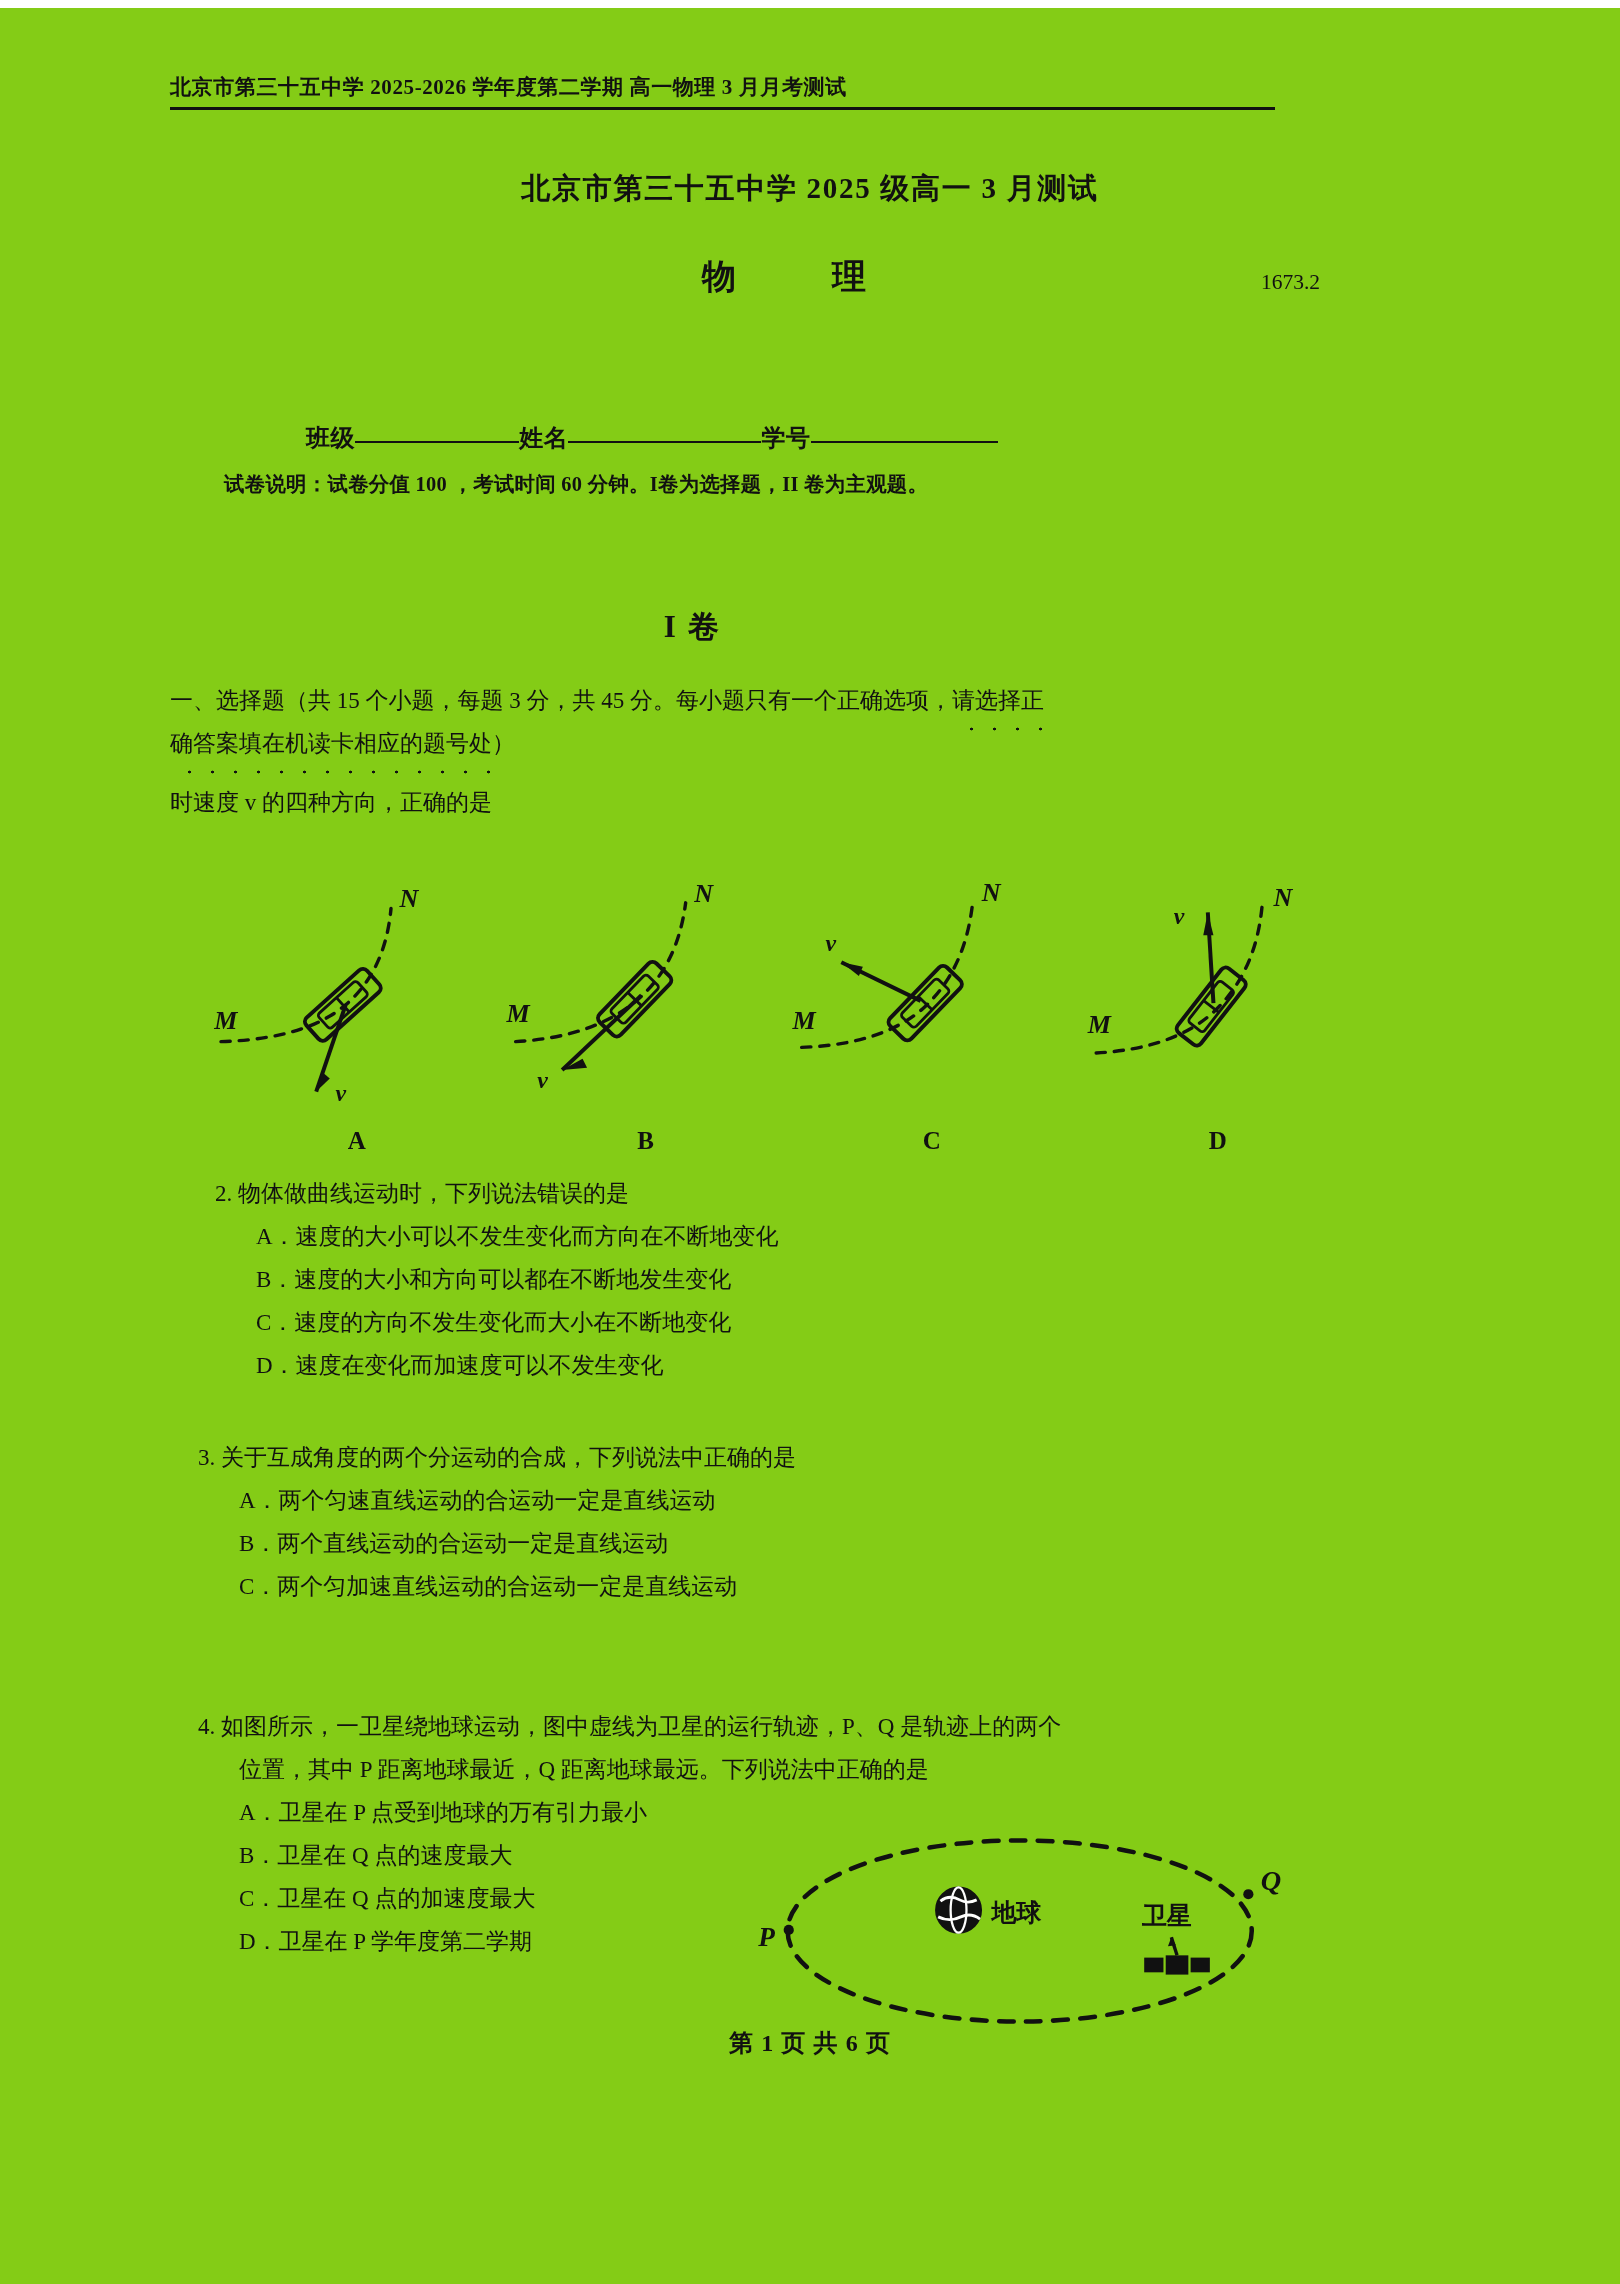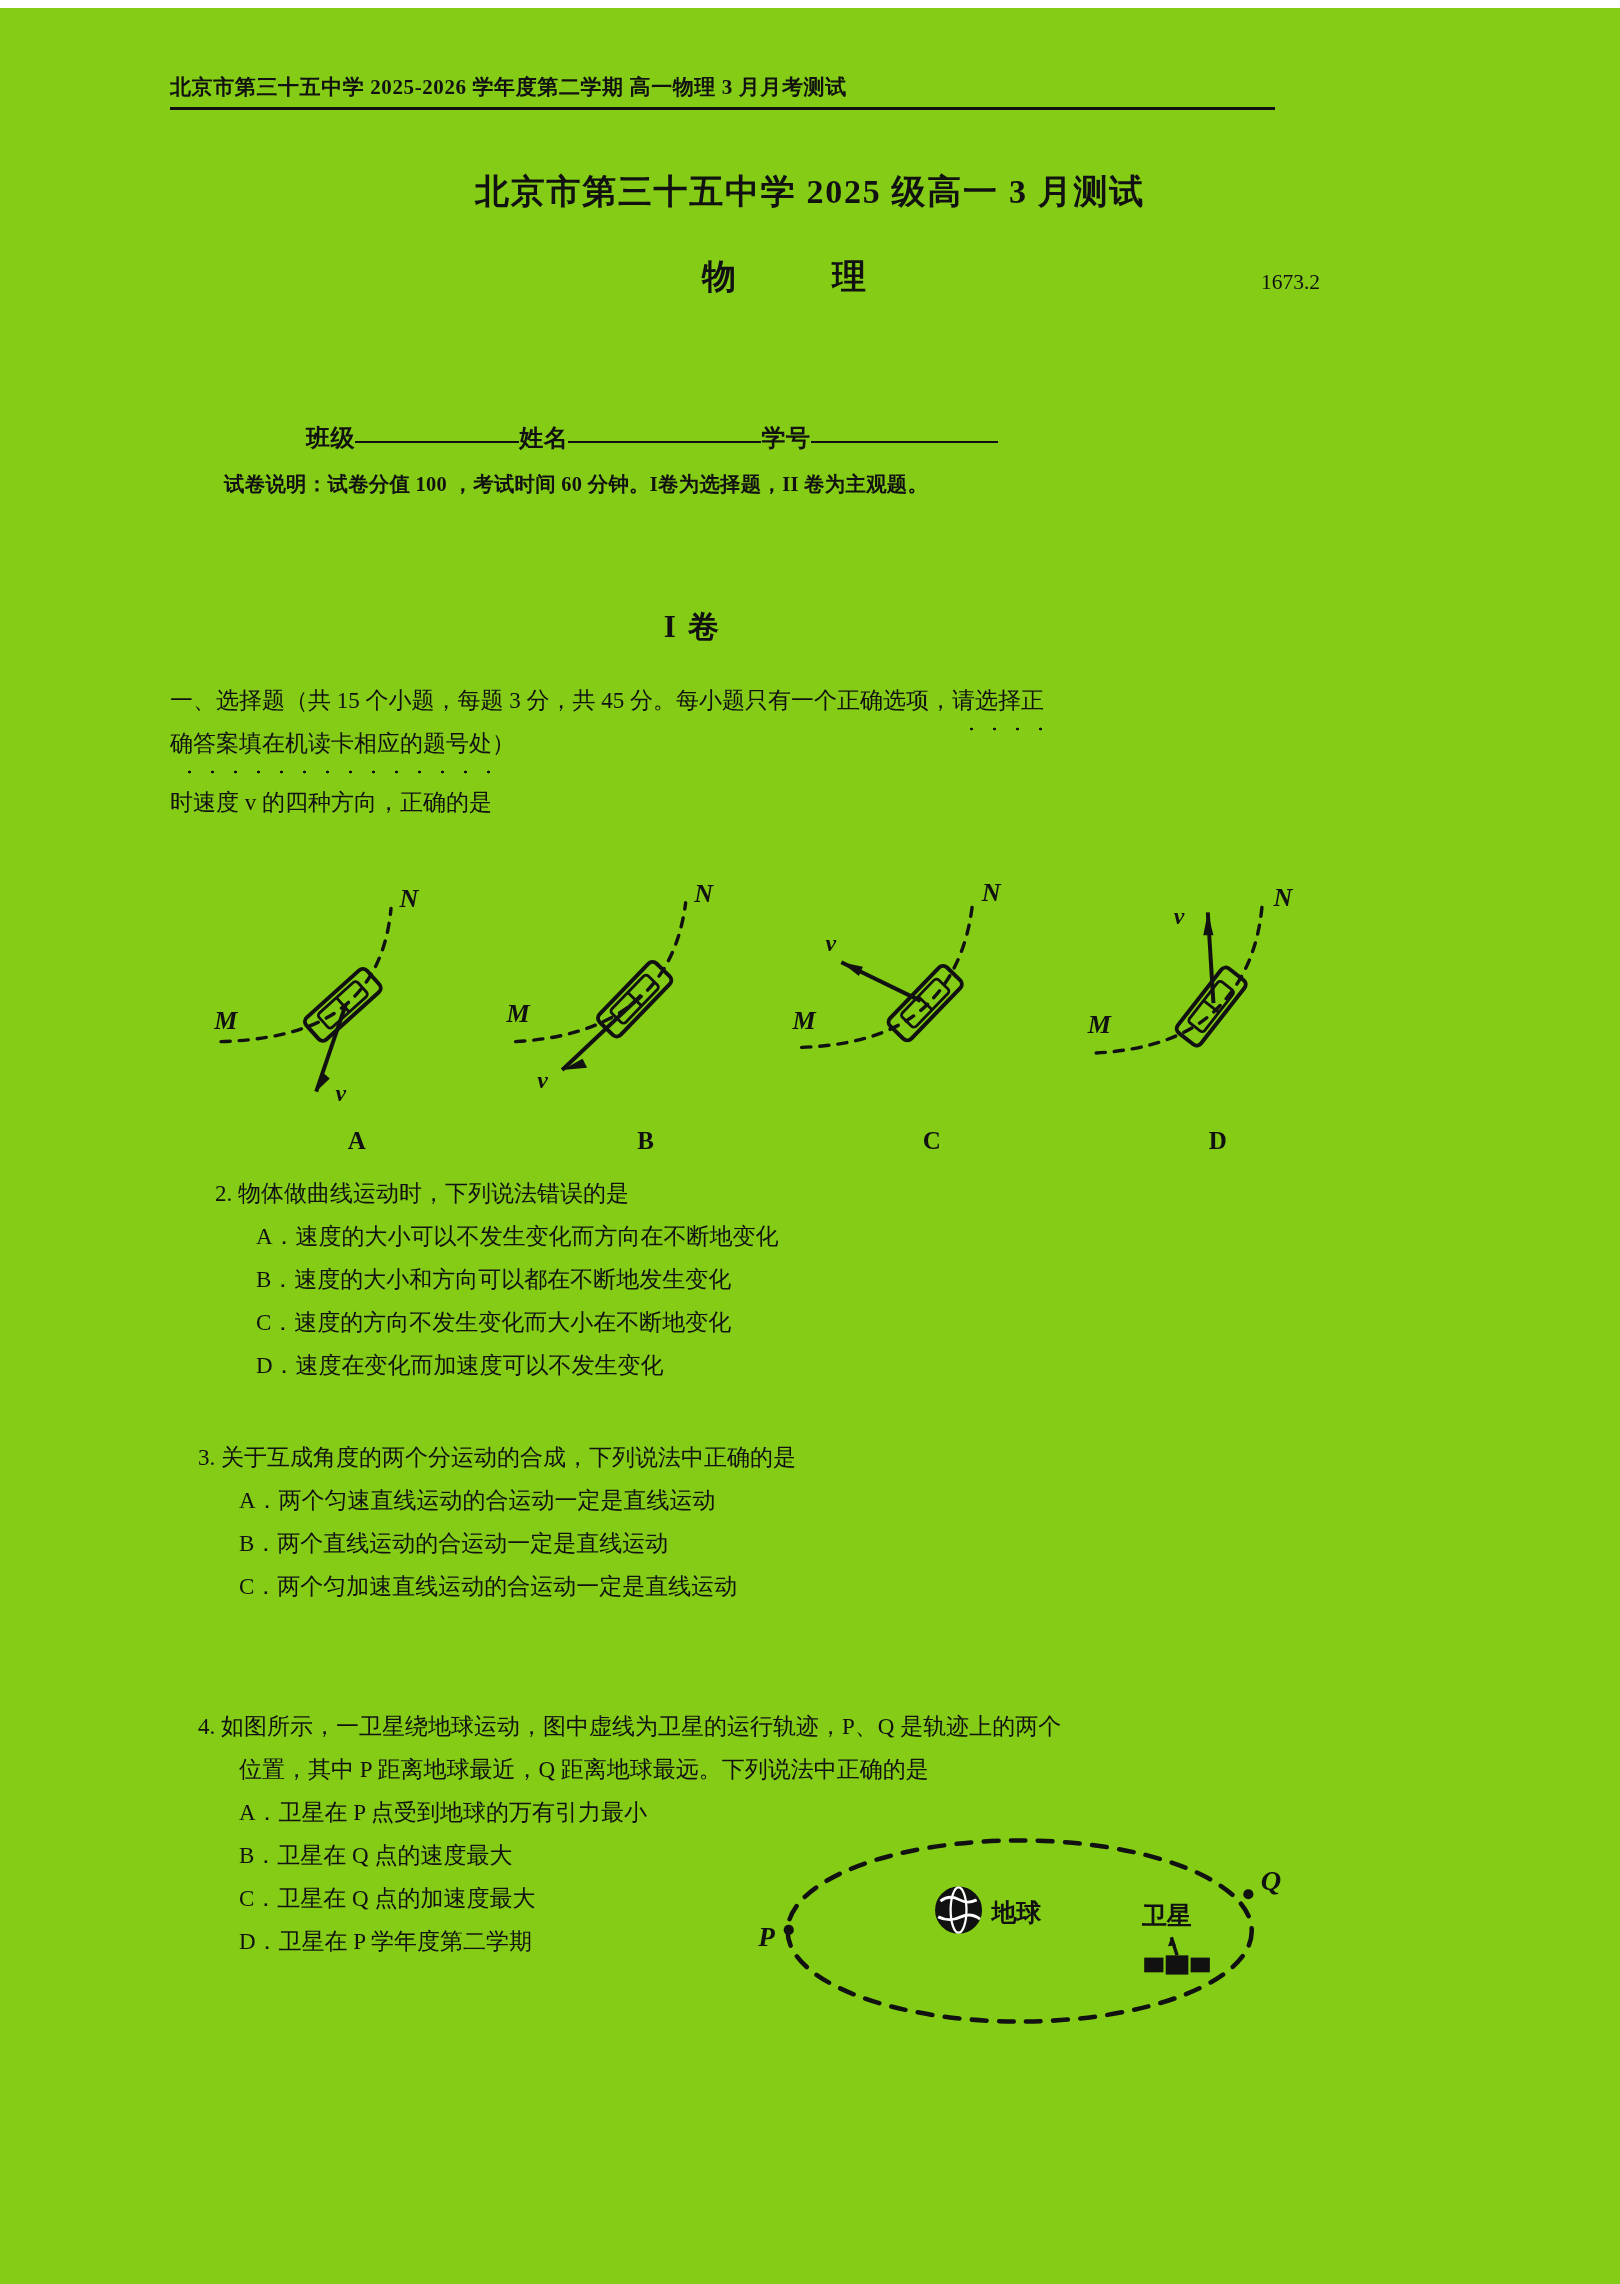--- a/index.html
+++ b/index.html
@@ -41,21 +41,21 @@
     border-bottom: 3.4px solid #111;
     width: 1105px;
   }
   
   .doc-title {
     position: absolute;
     top: 161px;
     left: 0;
     width: 1620px;
     text-align: center;
-    font-size: 34px;
+    font-size: 29px;
     font-weight: bold;
     letter-spacing: 1.7px;
     color: #111;
   }
   .subject-row {
     position: absolute;
     top: 246px;
     left: 0;
     width: 1620px;
     height: 51px;
@@ -364,15 +364,16 @@
         <rect x="738" y="228" width="40" height="34" fill="#111"></rect>
         <rect x="700" y="232" width="34" height="26" fill="#111"></rect>
         <rect x="782" y="232" width="34" height="26" fill="#111"></rect>
         <line x1="758" y1="228" x2="748" y2="196" stroke="#111" stroke-width="6"></line>
         <polygon points="748,196 742,212 756,210" fill="#111"></polygon>
       </g>
       <text x="696" y="172" font-family="'Liberation Sans',sans-serif" font-weight="bold" font-size="44" fill="#111">卫星</text>
     </svg>
   </div>
 
+  <div class="page-footer">第 1 页 共 6 页</div>
 
 </div>
 
 
 </body></html>

